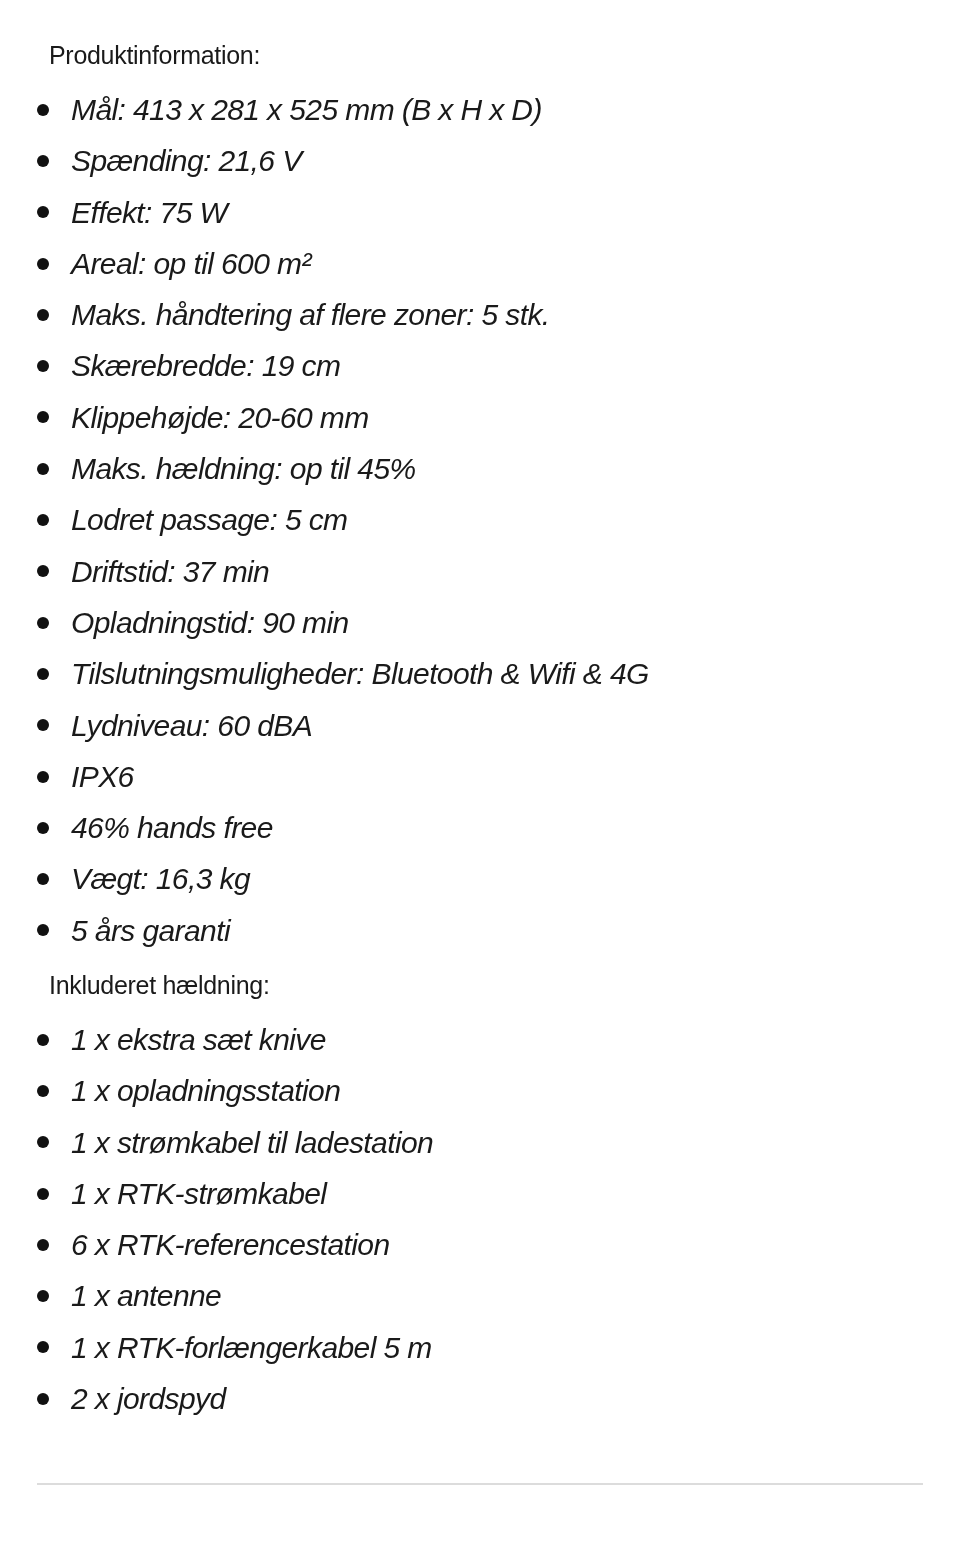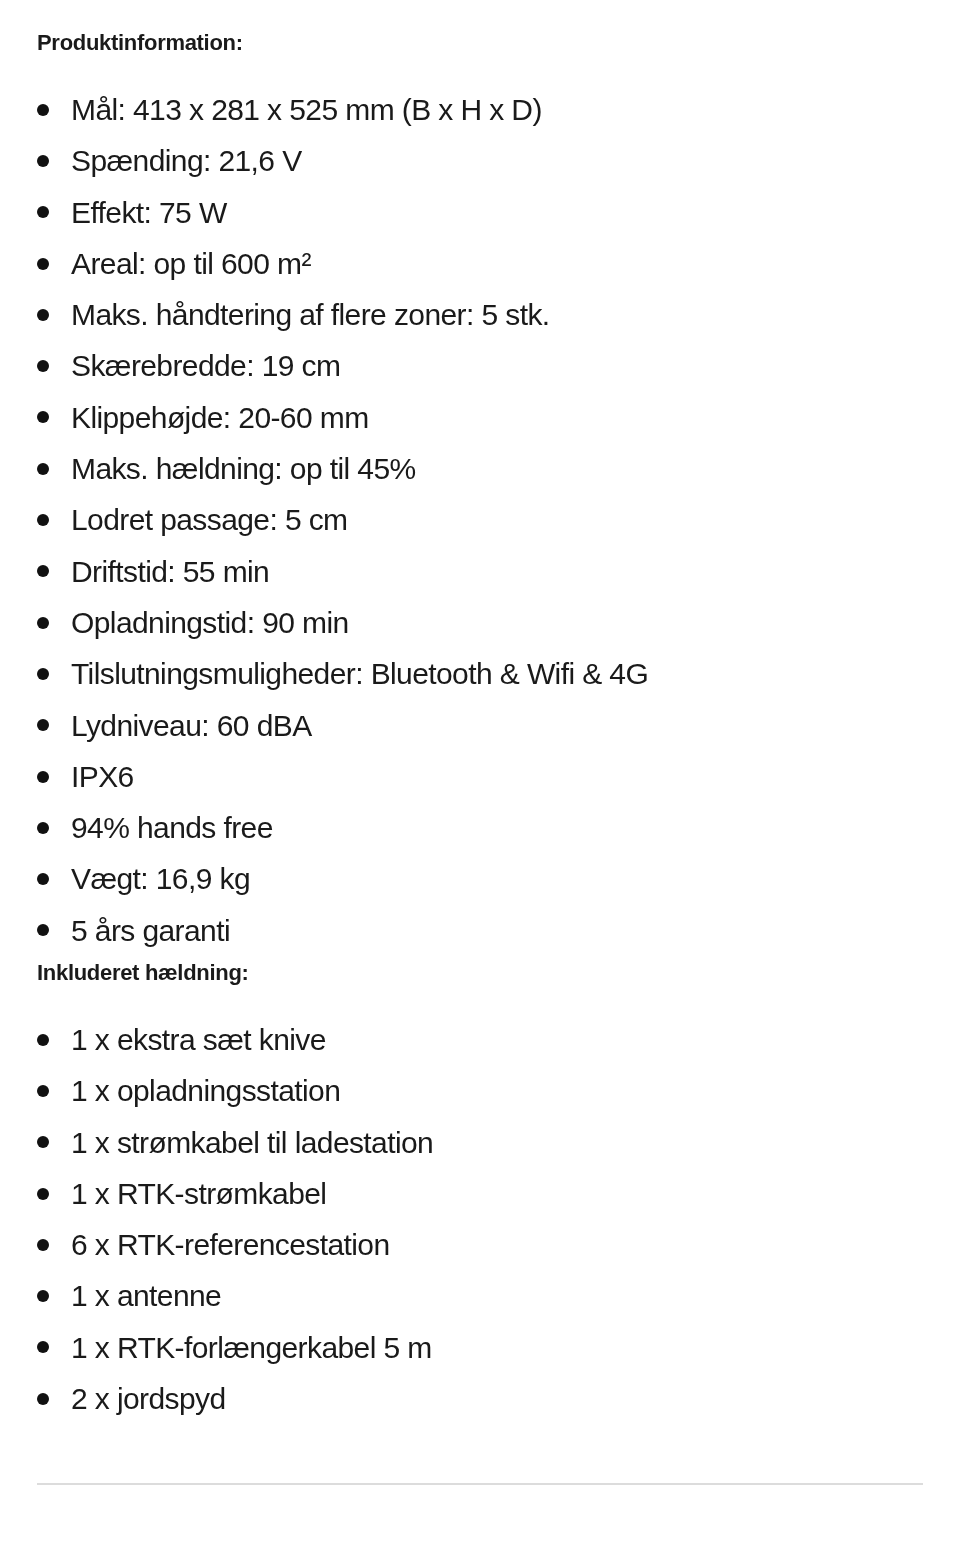--- a/index.html
+++ b/index.html
@@ -1,34 +1,34 @@
 <!DOCTYPE html>
 <html><head>
   <meta charset="utf-8">
   <style>
     html, body { margin: 0; padding: 0; background: #ffffff; }
     body {
       width: 960px; height: 1541px; position: relative; overflow: hidden;
       font-family: "Liberation Sans", sans-serif; color: #1a1a1a;
     }
     .heading {
-      position: absolute; left: 37px; margin: 0;
-      font-size: 22px; font-weight: bold; letter-spacing: -0.3px;
+      position: absolute; left: 37px; margin: 12px;
+      font-size: 25px; font-weight: normal; letter-spacing: -0.3px;
       line-height: 30px;
     }
     .list { position: absolute; left: 0; margin: 0; padding: 0; list-style: none; }
     .item {
       position: relative; height: 51.3px; line-height: 51.3px;
       font-size: 30px; letter-spacing: -0.6px; white-space: nowrap;
     }
     .bullet {
       position: absolute; left: 37px; top: 50%; width: 12px; height: 12px;
       margin-top: -6px; border-radius: 50%; background: #111;
     }
-    .label { position: absolute; left: 71px; top: 0; }
+    .label { position: absolute; left: 71px; top: 0; font-style: italic; }
     .divider {
       position: absolute; left: 37px; top: 1483px; width: 886px; height: 2px;
       background: #dcdcdc;
     }
   </style>
 </head>
 <body>
 
 <div>
   <h2 class="heading" style="top:28px">Produktinformation:</h2>
@@ -64,45 +64,45 @@
     <li class="item">
         <span class="bullet"></span>
         <span class="label">Maks. hældning: op til 45%</span>
       </li>
     <li class="item">
         <span class="bullet"></span>
         <span class="label">Lodret passage: 5 cm</span>
       </li>
     <li class="item">
         <span class="bullet"></span>
-        <span class="label">Driftstid: 55 min</span>
+        <span class="label">Driftstid: 37 min</span>
       </li>
     <li class="item">
         <span class="bullet"></span>
         <span class="label">Opladningstid: 90 min</span>
       </li>
     <li class="item">
         <span class="bullet"></span>
         <span class="label">Tilslutningsmuligheder: Bluetooth &amp; Wifi &amp; 4G</span>
       </li>
     <li class="item">
         <span class="bullet"></span>
         <span class="label">Lydniveau: 60 dBA</span>
       </li>
     <li class="item">
         <span class="bullet"></span>
         <span class="label">IPX6</span>
       </li>
     <li class="item">
         <span class="bullet"></span>
-        <span class="label">94% hands free</span>
+        <span class="label">46% hands free</span>
       </li>
     <li class="item">
         <span class="bullet"></span>
-        <span class="label">Vægt: 16,9 kg</span>
+        <span class="label">Vægt: 16,3 kg</span>
       </li>
     <li class="item">
         <span class="bullet"></span>
         <span class="label">5 års garanti</span>
       </li>
   </ul>
 </div>
 
 <div>
   <h2 class="heading" style="top:958px">Inkluderet hældning:</h2>

